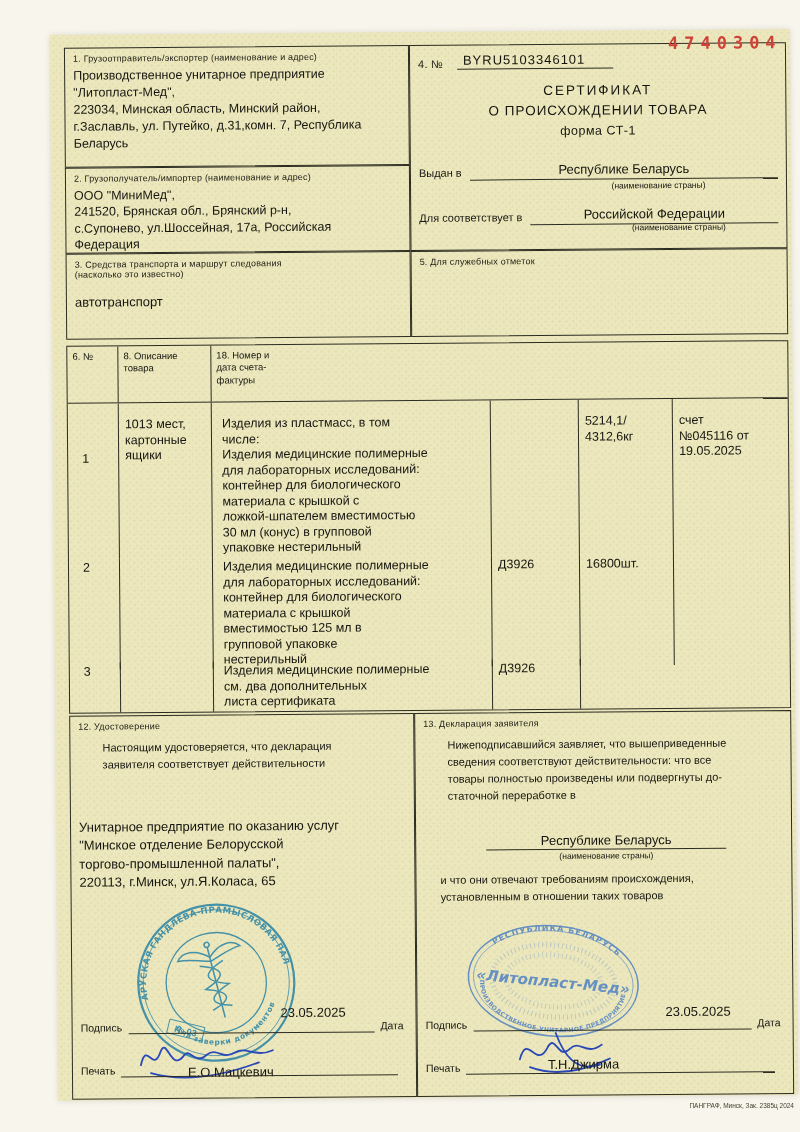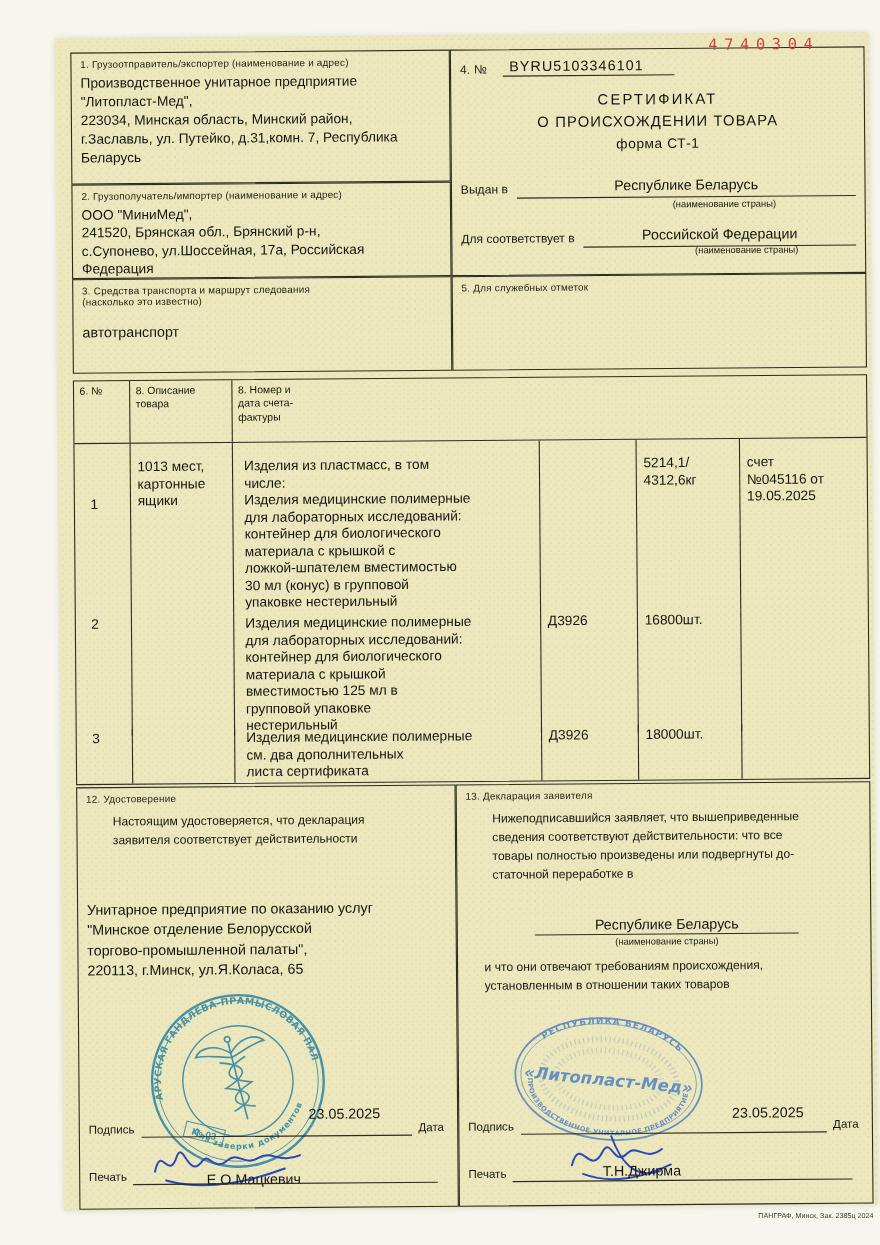--- a/index.html
+++ b/index.html
@@ -27,23 +27,23 @@
 
   
   .box1 { left:14px; top:13px;  width:345px; height:120px; }
   .box2 { left:14px; top:133px; width:345px; height:86px; }
   .box3 { left:14px; top:219px; width:345px; height:86px; }
   .box4 { left:359px; top:13px; width:377px; height:206px; }
   .box5 { left:359px; top:219px; width:377px; height:86px; }
   .box3 .content { font-size:13px; margin-top:14px; }
 
   .serial {
-    position:absolute; left:594px; top:3px; z-index:5;
+    position:absolute; left:618px; top:3px; z-index:5;
     font-family:"DejaVu Sans Mono", monospace;
-    font-size:14px; letter-spacing:6px; color:#cf4238; font-weight:400;
+    font-size:17px; letter-spacing:6px; color:#cf4238; font-weight:700;
   }
   .numrow { display:flex; align-items:flex-end; margin-top:2px; }
   .numrow .blabel4 { font-size:11px; }
   .numval {
     font-size:13px; letter-spacing:1px; margin-left:14px;
     border-bottom:1px solid #2c2c22; padding:0 28px 1px 6px;
   }
   .title { text-align:center; margin-top:12px; font-size:13.5px; line-height:1.5; }
   .title .t1 { letter-spacing:2px; }
   .title .t2 { letter-spacing:1px; }
@@ -150,21 +150,21 @@
   </div>
 
   <div class="bx box5">
     <div class="blabel">5.  Для служебных отметок</div>
   </div>
 
   <div class="bx gtable">
     <div class="thead">
       <div class="th">6.  №</div>
       <div class="th">8.  Описание товара</div>
-      <div class="th pre">8.  Номер и
+      <div class="th pre">18.  Номер и
 дата счета-
 фактуры</div>
     </div>
     <div class="tbody">
       <div class="trow trow1">
         <div class="td cno">1</div>
         <div class="td pre">1013 мест,
 картонные
 ящики</div>
         <div class="td pre cdesc">Изделия из пластмасс, в том
@@ -197,21 +197,20 @@
         <div class="td pre">16800шт.</div>
         <div class="td pre"></div>
       </div>
       <div class="trow trow3">
         <div class="td cno">3</div>
         <div class="td pre"></div>
         <div class="td pre cdesc">Изделия медицинские полимерные
 см. два дополнительных
       листа сертификата</div>
         <div class="td pre">Д3926</div>
-        <div class="td pre">18000шт.</div>
         <div class="td pre"></div>
       </div>
     </div>
   </div>
 
   <div class="bx box12" style="position:absolute;">
     <div class="blabel">12.  Удостоверение</div>
     <div class="statement pre">Настоящим удостоверяется, что декларация
 заявителя соответствует действительности</div>
     <div class="org pre">Унитарное предприятие по оказанию услуг

